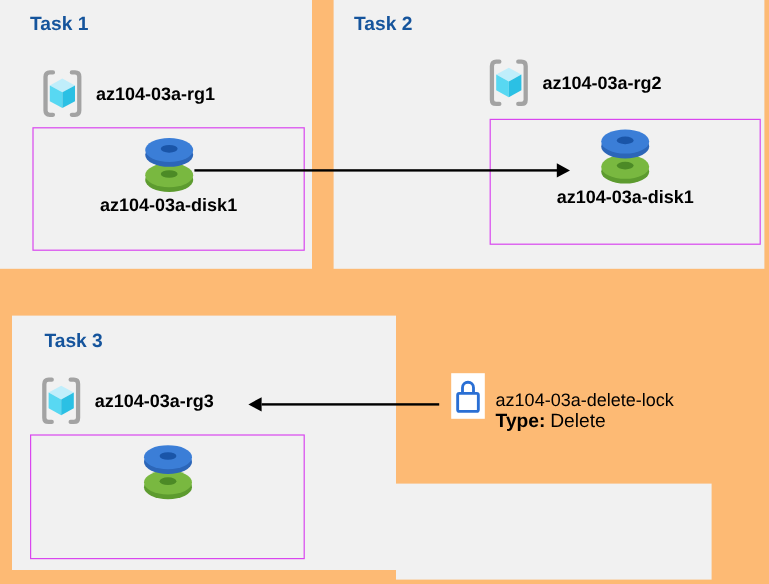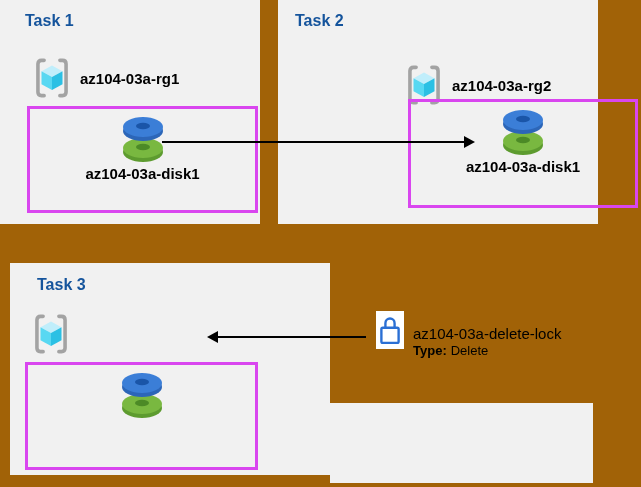--- a/index.html
+++ b/index.html
@@ -1,39 +1,39 @@
 <!DOCTYPE html>
 <html><head>
 <meta charset="utf-8">
 <style>
   html,body { margin:0; padding:0; background:#ffffff; }
   .stage {
-    position:relative; width:641px; height:487px; background:#a16207;
+    position:relative; width:641px; height:487px; background:#fdba74;
     font-family:"Liberation Sans", sans-serif; overflow:hidden;
   }
   .panel { position:absolute; background:#f1f1f1; }
   #task1-panel { left:0;   top:0;     width:260px; height:224px; }
-  #task2-panel { left:278px; top:0;   width:320px; height:224px; }
+  #task2-panel { left:278px; top:0;   width:359px; height:224px; }
   #task3-panel { left:10px; top:263px; width:320px; height:212px; }
   #task3-panel-ext { position:absolute; left:330px; top:403px; width:263px; height:80px; background:#f1f1f1; }
 
   .task-title { position:absolute; font-weight:bold; font-size:16px; color:#15549c; white-space:nowrap; }
   #task1-panel .task-title { left:25px; top:12px; }
   #task2-panel .task-title { left:17px; top:12px; }
   #task3-panel .task-title { left:27px; top:13px; }
 
   .rg-row { position:absolute; display:flex; align-items:center; gap:10px; }
   #task1-panel .rg-row { left:34px;  top:57px; }
-  #task2-panel .rg-row { left:128px; top:64px; }
+  #task2-panel .rg-row { left:128px; top:48px; }
   #task3-panel .rg-row { left:23px;  top:50px; }
   .rg-icon { width:36px; height:42px; flex:0 0 auto; }
   .rg-label { font-weight:bold; font-size:15px; color:#000; white-space:nowrap; }
 
   .resource-box {
-    position:absolute; border:3px solid #d946ef; background:transparent;
+    position:absolute; border:1px solid #d946ef; background:transparent;
     display:flex; flex-direction:column; align-items:center;
   }
   #task1-panel .resource-box { left:27px;  top:106px; width:225px; height:101px; }
   #task2-panel .resource-box { left:130px; top:99px;  width:224px; height:103px; }
   #task3-panel .resource-box { left:15px;  top:99px;  width:227px; height:102px; }
   .disk-icon { width:44px; height:48px; margin-top:6px; }
   .disk-label { font-weight:bold; font-size:15px; color:#000; margin-top:2px; white-space:nowrap; }
 
   .arrow-line { position:absolute; height:2px; background:#000; }
   .arrow-head-right { position:absolute; width:0; height:0;
@@ -45,21 +45,21 @@
   #move-head { left:464px; top:136px; }
   #move-label { position:absolute; left:282px; top:110px; font-weight:bold; font-size:15px; color:#000; white-space:nowrap; }
 
   #lock-line { left:218px; top:336px; width:148px; }
   #lock-head { left:207px; top:331px; }
 
   #lock-badge { position:absolute; left:376px; top:311px; width:28px; height:38px;
     background:#ffffff; display:flex; align-items:center; justify-content:center; }
   .lock-icon { width:22px; height:32px; }
   #lock-name { position:absolute; left:413px; top:325px; font-weight:normal; font-size:15px; color:#000; white-space:nowrap; }
-  #lock-type { position:absolute; left:413px; top:343px; font-size:13px; color:#000; white-space:nowrap; }
+  #lock-type { position:absolute; left:413px; top:343px; font-size:16px; color:#000; white-space:nowrap; }
   #lock-type .type-key { font-weight:bold; }
   #lock-type .type-value { margin-left:4px; }
 </style>
 </head>
 <body>
 
 <svg width="0" height="0" style="position:absolute" aria-hidden="true">
   <defs>
     <symbol id="sym-rg" viewBox="0 0 34 40">
       <path d="M9.5 3.2 H7 Q3.6 3.2 3.6 6.6 V33.4 Q3.6 36.8 7 36.8 H9.5" fill="none" stroke="#a3a3a3" stroke-width="3.4" stroke-linecap="round"></path>
@@ -116,20 +116,21 @@
       <div class="disk-label">az104-03a-disk1</div>
     </div>
   </section>
 
   <section class="panel" id="task3-panel">
     <div class="task-title">Task 3</div>
     <div class="rg-row">
       <svg class="rg-icon">
           <use href="#sym-rg"></use>
         </svg>
+      <span class="rg-label">az104-03a-rg3</span>
     </div>
     <div class="resource-box">
       <svg class="disk-icon">
           <use href="#sym-disk"></use>
         </svg>
     </div>
   </section>
   <div id="task3-panel-ext"></div>
 
   <div class="arrow-line" id="move-line"></div>

